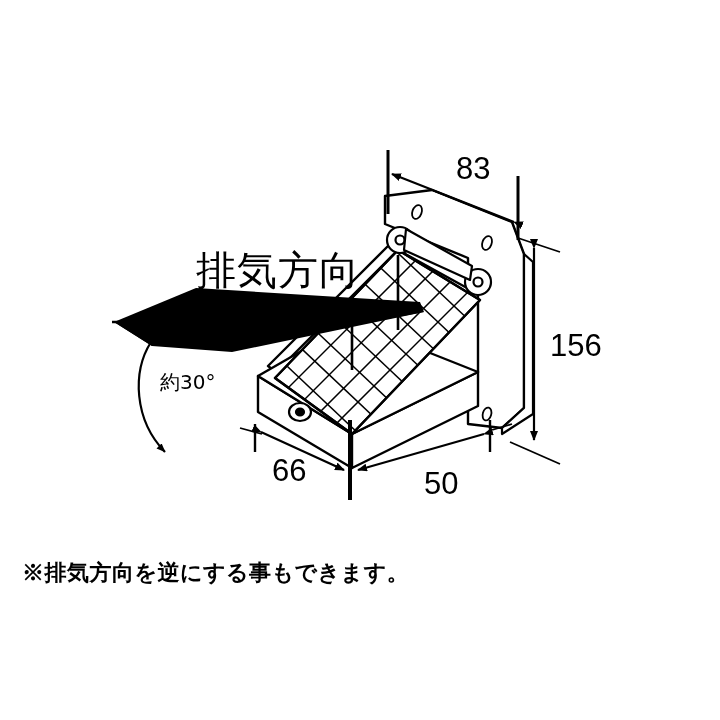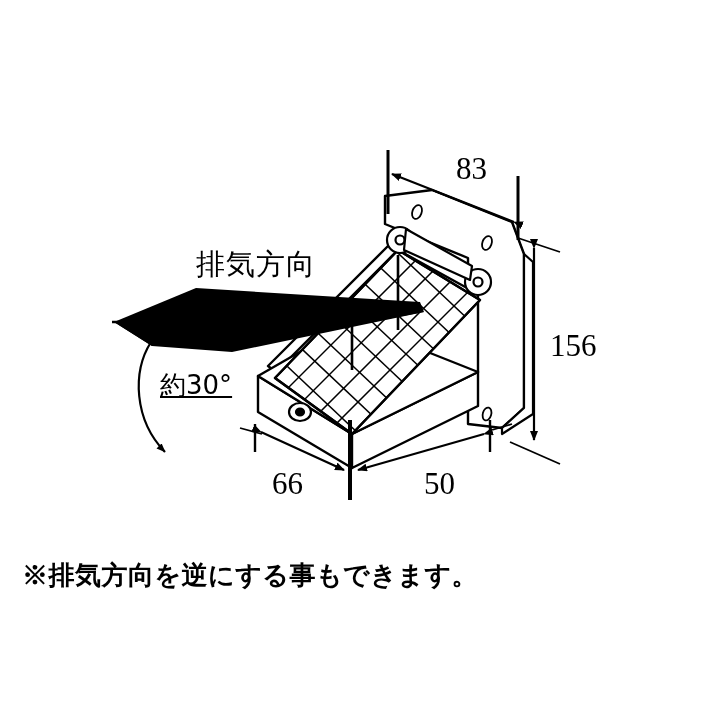--- a/index.html
+++ b/index.html
@@ -32,36 +32,35 @@
   }
   .txt {
     position: absolute;
     white-space: nowrap;
     color: #000;
     line-height: 1;
   }
   .dim-num {
     font-size: 31px;
     letter-spacing: 0px;
-    font-family: Liberation Serif, serif;
+    font-family: Liberation Sans, sans-serif;
   }
   .jp-label {
-    font-size: 29px;
+    font-size: 40px;
     font-family: "DejaVu Sans", "Liberation Sans", sans-serif;
     letter-spacing: 1px;
   }
   .angle-label {
-    font-size: 26px;
+    font-size: 20px;
     font-family: "DejaVu Sans", "Liberation Sans", sans-serif;
-    text-decoration: underline;
   }
   .note-text {
-    font-size: 26px;
+    font-size: 22px;
     font-weight: bold;
-    font-family: Liberation Sans, sans-serif;
+    font-family: Liberation Serif, serif;
     letter-spacing: 0.5px;
   }
 </style>
 </head>
 <body>
 
 <div id="drawing-root">
 
   <svg class="figure" viewBox="0 0 720 720">
     <defs>
@@ -214,19 +213,19 @@
   </svg>
 
   <div class="txt jp-label" style="left:196px; top:250px;">排気方向</div>
 
   <div class="txt angle-label" style="left:160px; top:372px;">約30°</div>
 
   <div class="txt dim-num" style="left:456px; top:153px;">83</div>
 
   <div class="txt dim-num" style="left:550px; top:330px;">156</div>
 
-  <div class="txt dim-num" style="left:272px; top:468px;text-align:center;">66</div>
+  <div class="txt dim-num" style="left:272px; top:455px;text-align:center;">66</div>
 
   <div class="txt dim-num" style="left:424px; top:468px;">50</div>
 
   <div class="txt note-text" style="left:22px; top:562px;">※排気方向を逆にする事もできます。</div>
 
 </div>
 
 </body></html>

